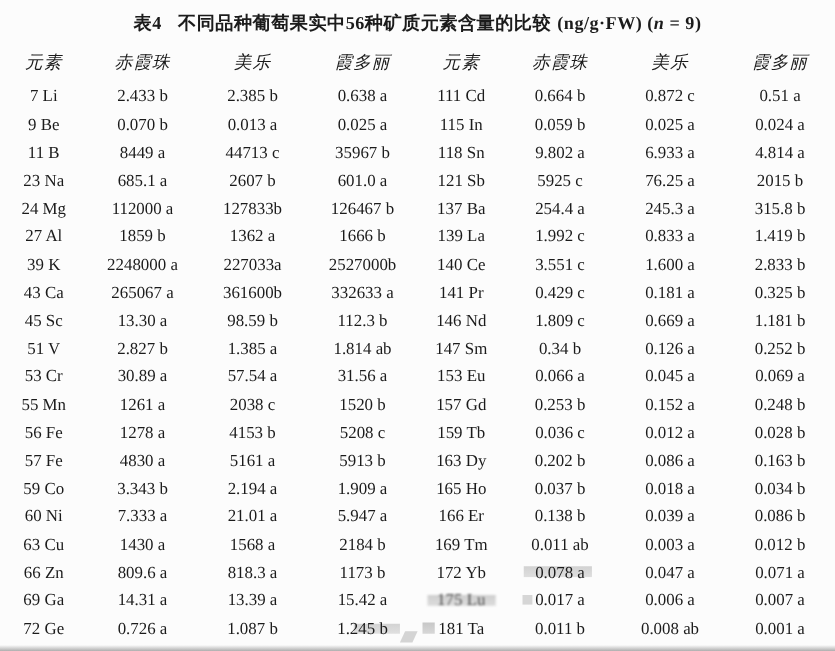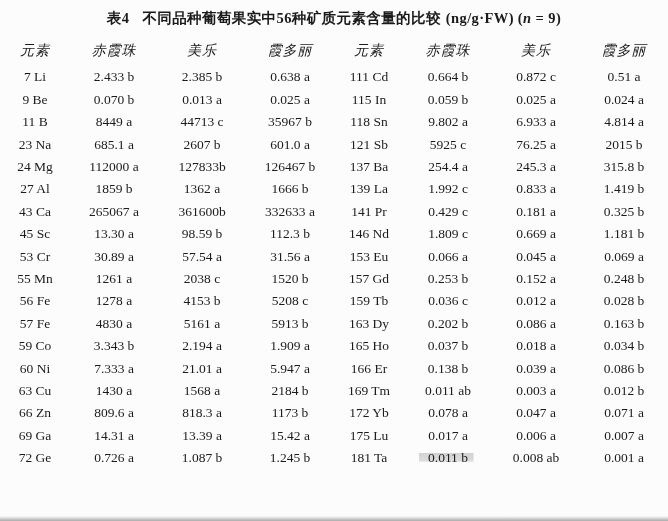--- a/index.html
+++ b/index.html
@@ -145,40 +145,60 @@
           <div class="cell">27 Al</div>
           <div class="cell">1859 b</div>
           <div class="cell">1362 a</div>
           <div class="cell">1666 b</div>
           <div class="cell">139 La</div>
           <div class="cell">1.992 c</div>
           <div class="cell">0.833 a</div>
           <div class="cell">1.419 b</div>
         </div>
         <div class="row">
+          <div class="cell">39 K</div>
+          <div class="cell">2248000 a</div>
+          <div class="cell">227033a</div>
+          <div class="cell">2527000b</div>
+          <div class="cell">140 Ce</div>
+          <div class="cell">3.551 c</div>
+          <div class="cell">1.600 a</div>
+          <div class="cell">2.833 b</div>
+        </div>
+        <div class="row">
           <div class="cell">43 Ca</div>
           <div class="cell">265067 a</div>
           <div class="cell">361600b</div>
           <div class="cell">332633 a</div>
           <div class="cell">141 Pr</div>
           <div class="cell">0.429 c</div>
           <div class="cell">0.181 a</div>
           <div class="cell">0.325 b</div>
         </div>
         <div class="row">
           <div class="cell">45 Sc</div>
           <div class="cell">13.30 a</div>
           <div class="cell">98.59 b</div>
           <div class="cell">112.3 b</div>
           <div class="cell">146 Nd</div>
           <div class="cell">1.809 c</div>
           <div class="cell">0.669 a</div>
           <div class="cell">1.181 b</div>
         </div>
         <div class="row">
+          <div class="cell">51 V</div>
+          <div class="cell">2.827 b</div>
+          <div class="cell">1.385 a</div>
+          <div class="cell">1.814 ab</div>
+          <div class="cell">147 Sm</div>
+          <div class="cell">0.34 b</div>
+          <div class="cell">0.126 a</div>
+          <div class="cell">0.252 b</div>
+        </div>
+        <div class="row">
           <div class="cell">53 Cr</div>
           <div class="cell">30.89 a</div>
           <div class="cell">57.54 a</div>
           <div class="cell">31.56 a</div>
           <div class="cell">153 Eu</div>
           <div class="cell">0.066 a</div>
           <div class="cell">0.045 a</div>
           <div class="cell">0.069 a</div>
         </div>
         <div class="row">

